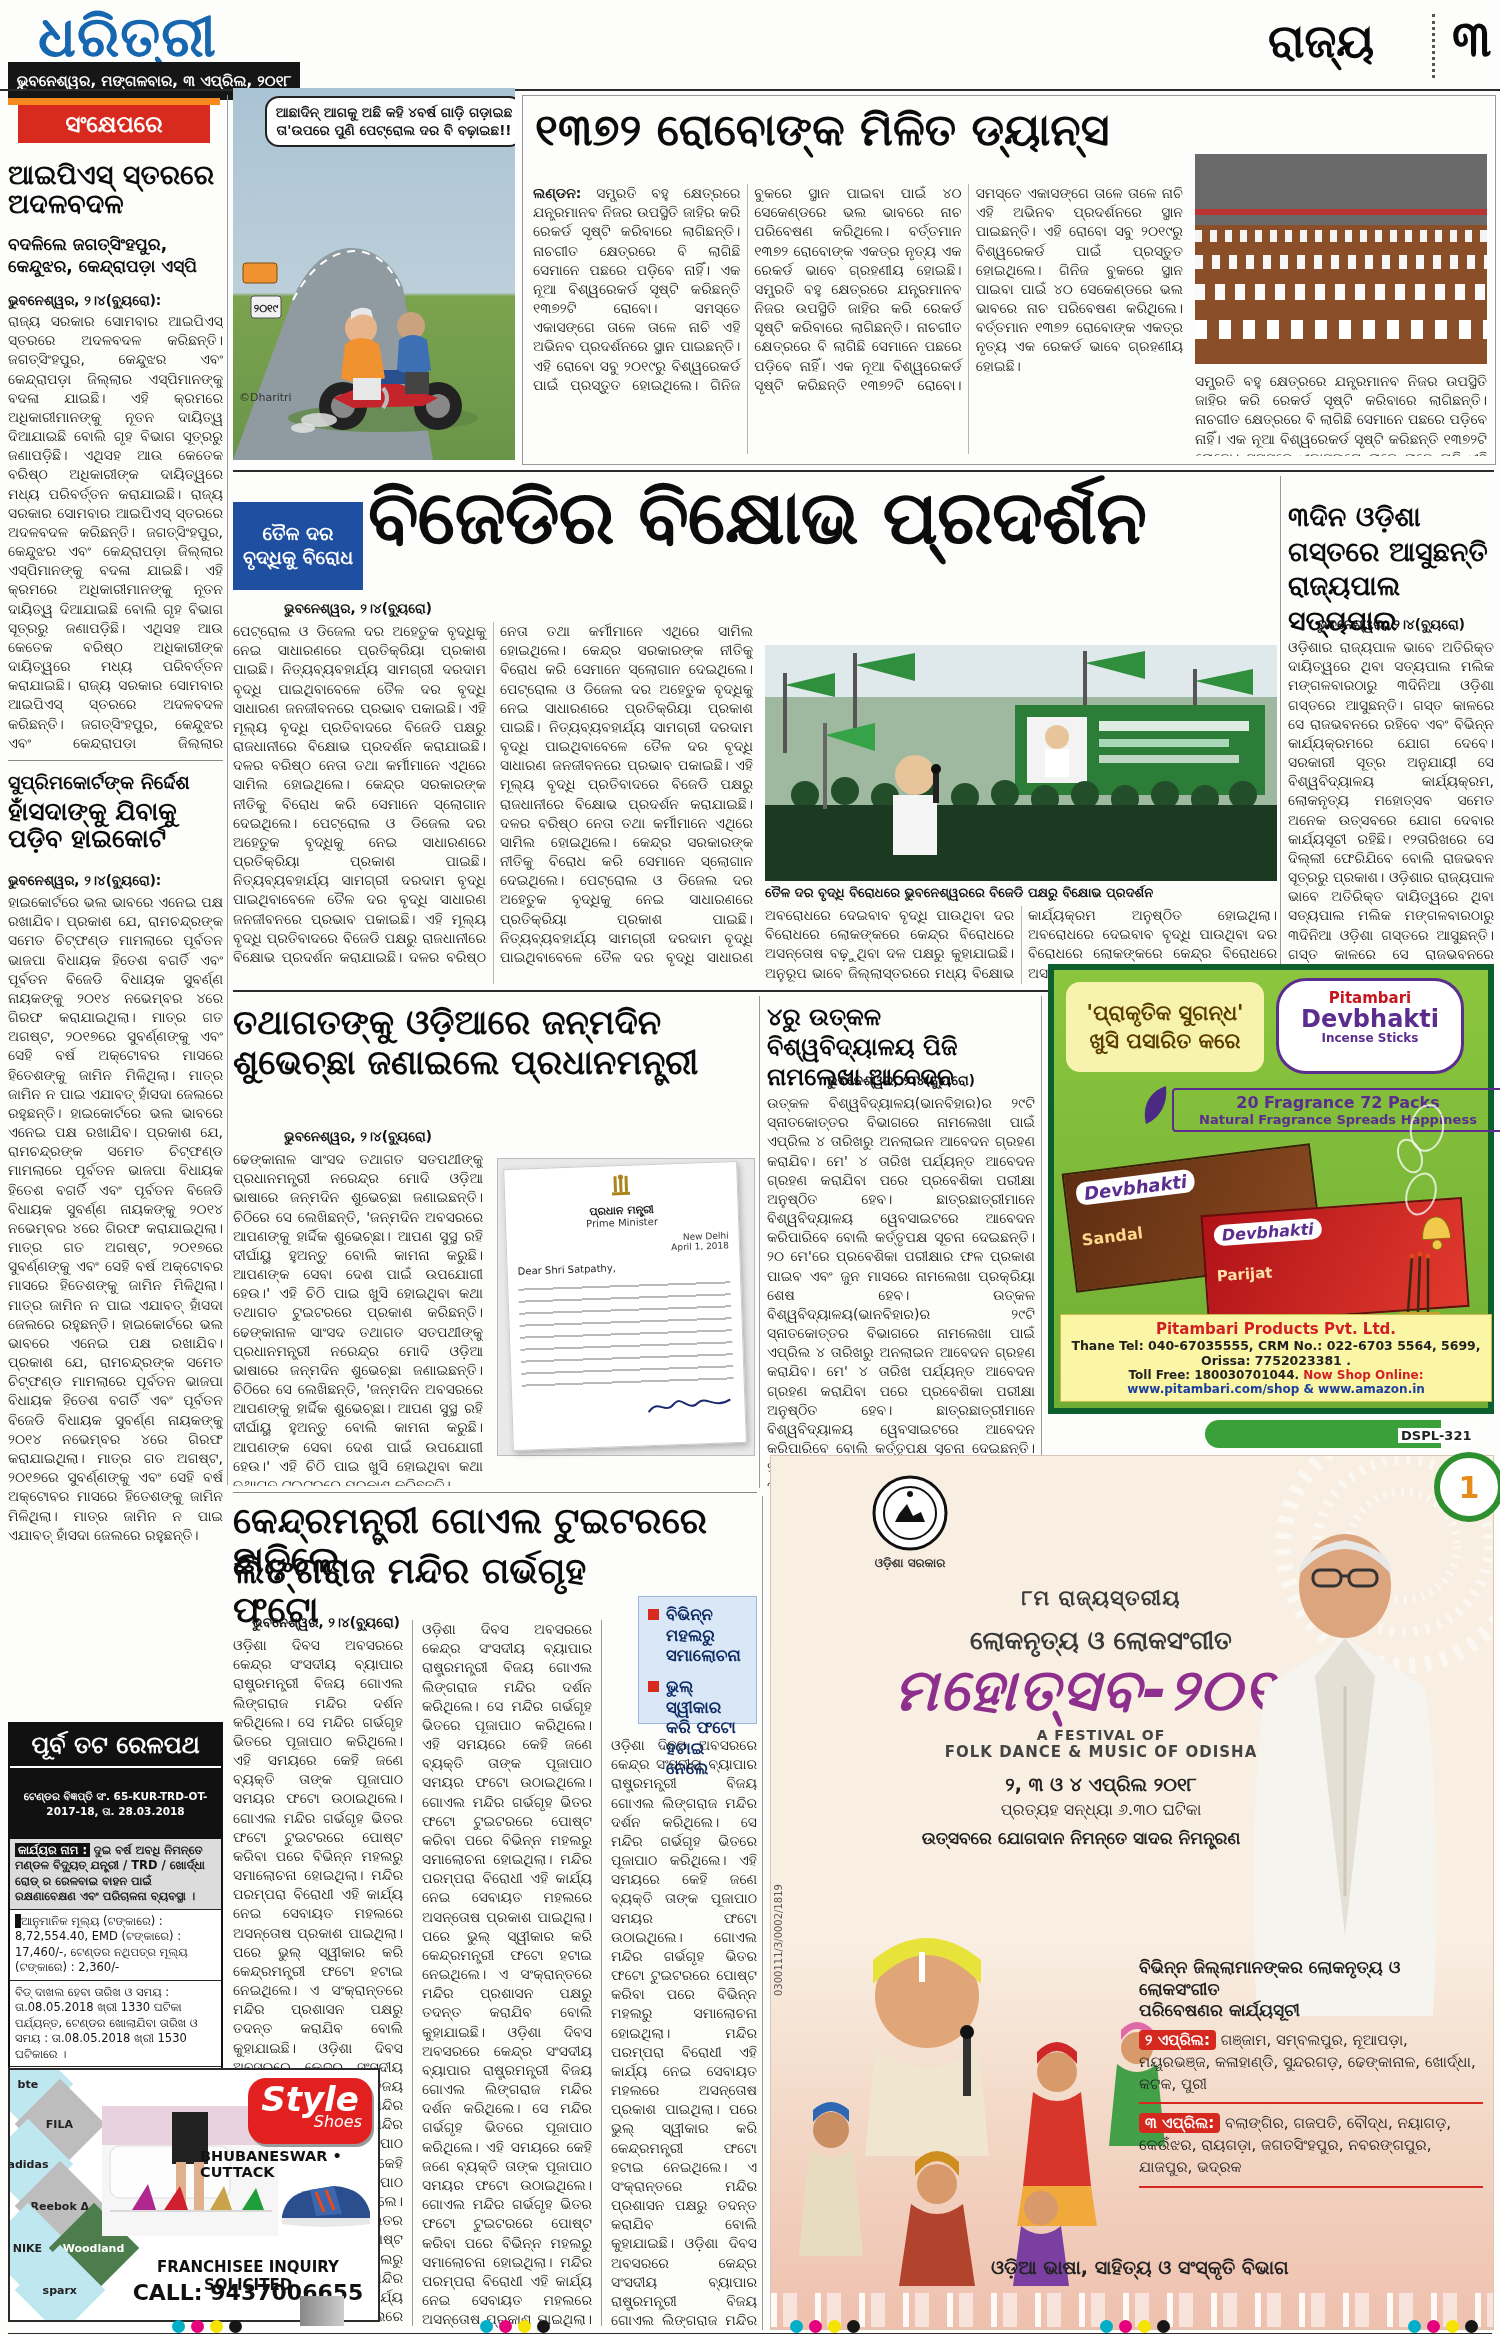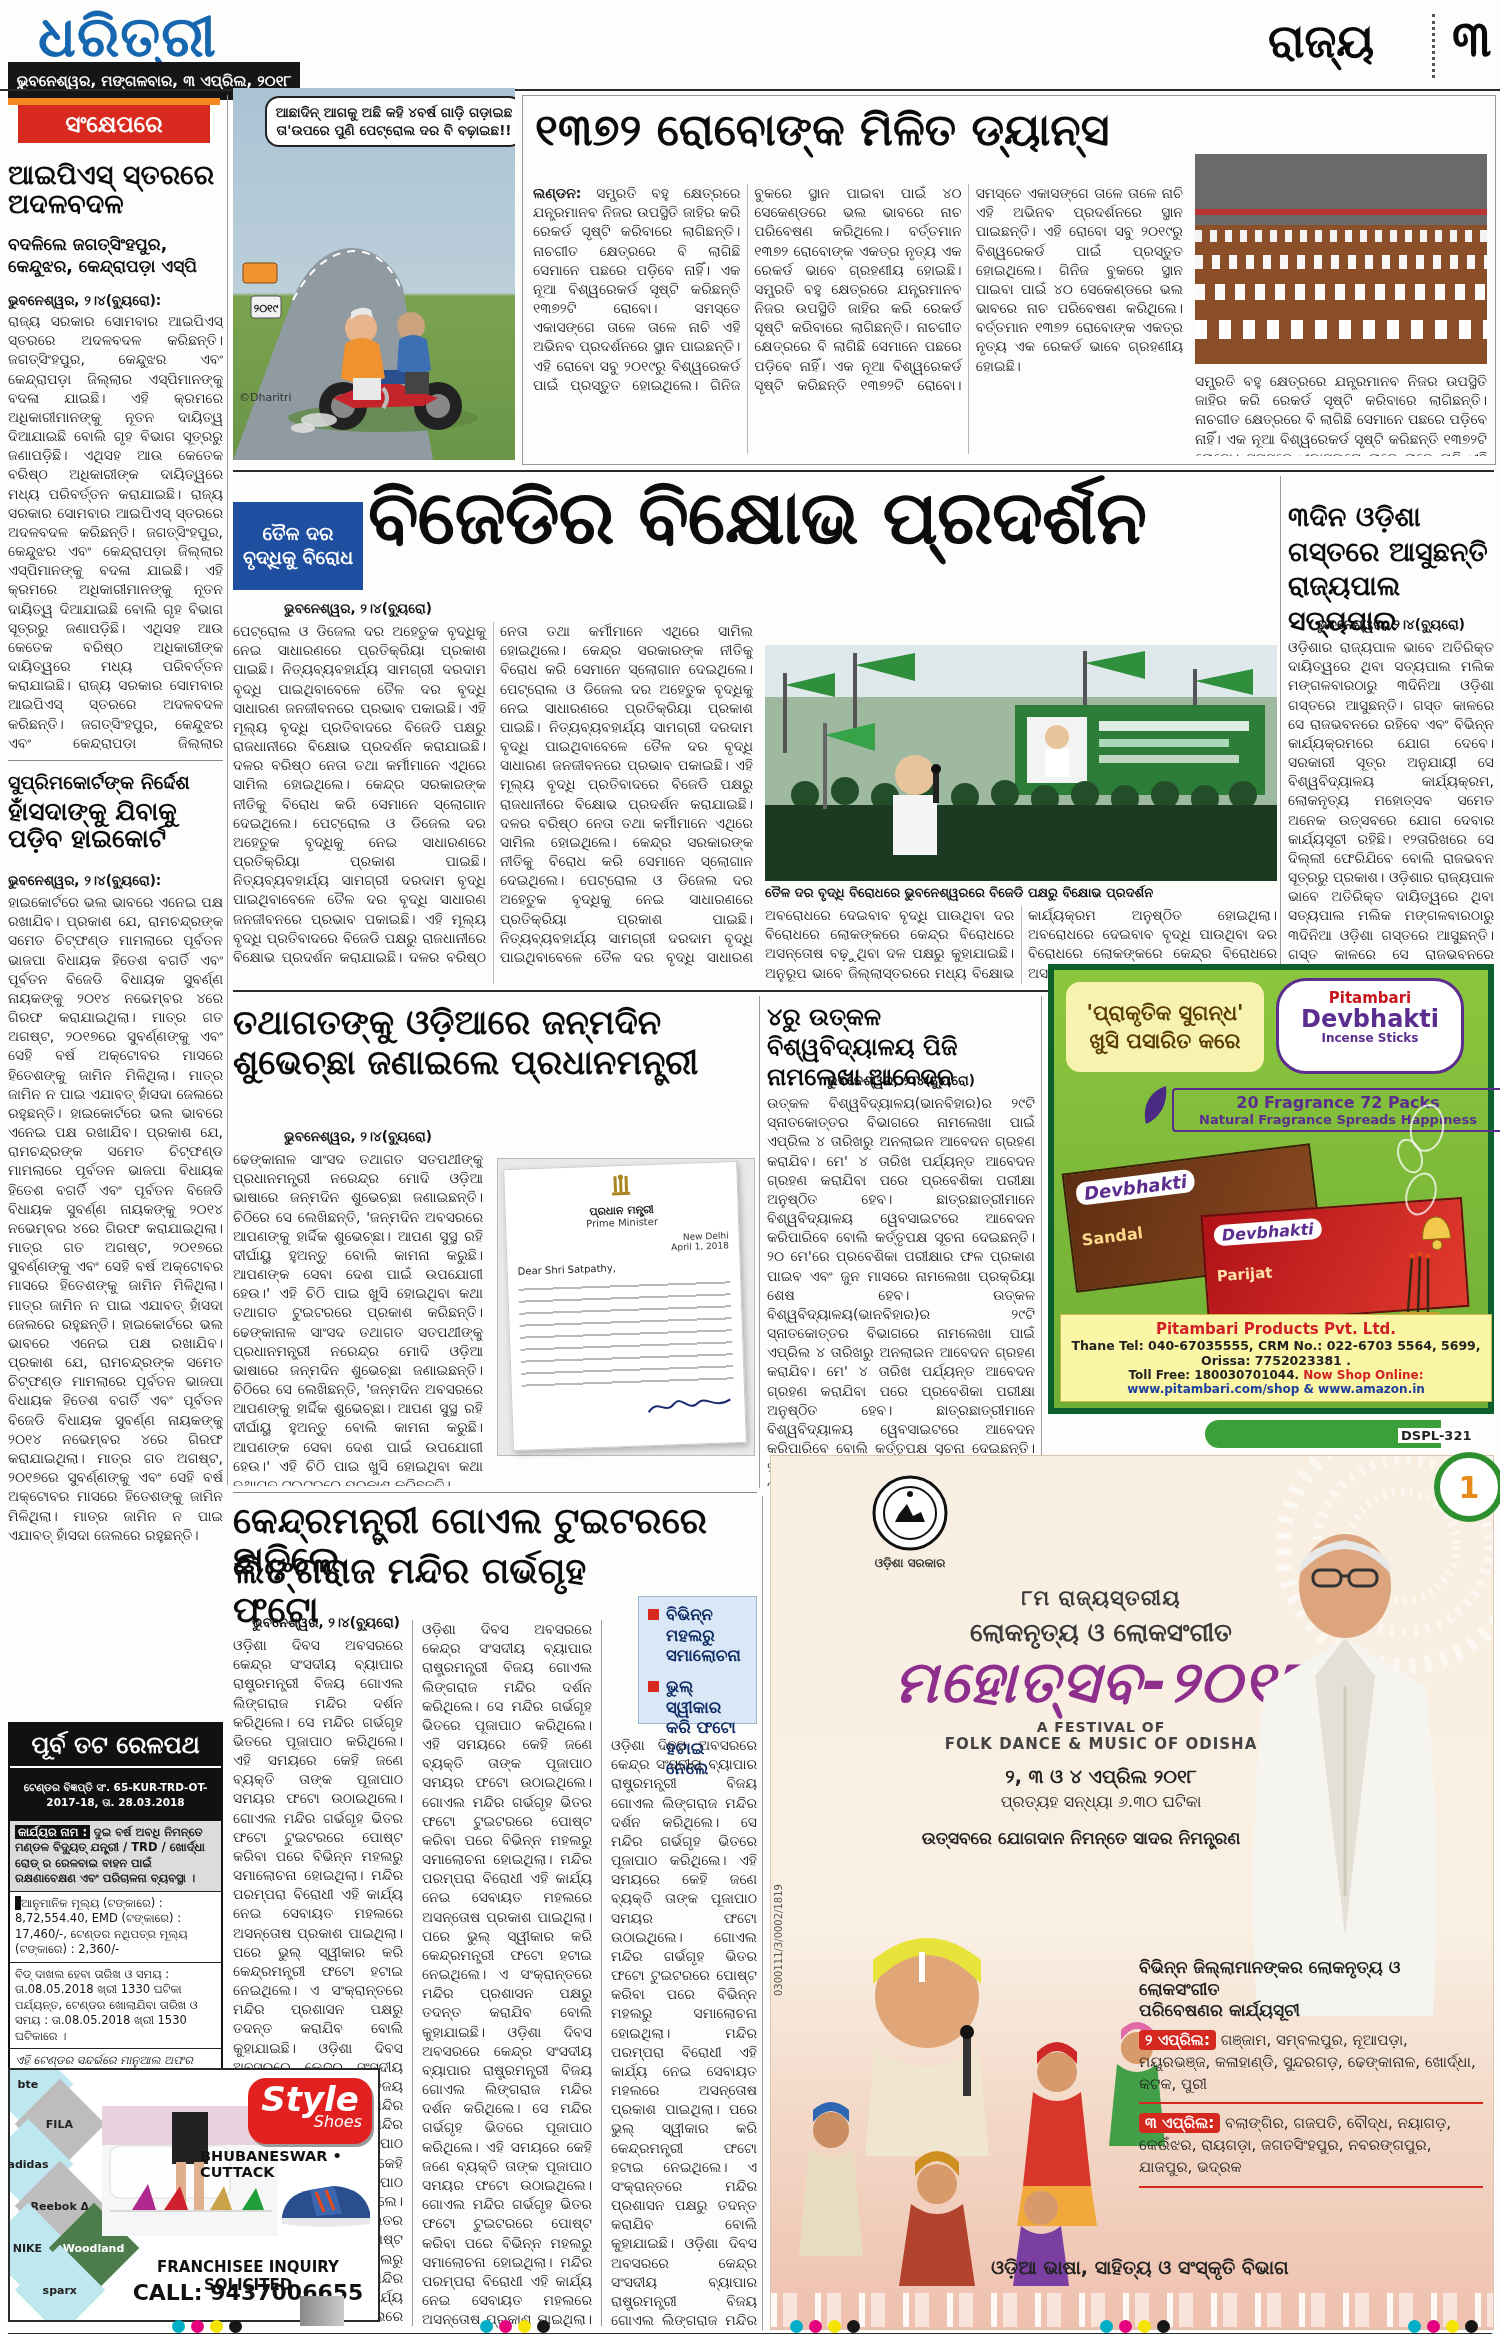--- a/index.html
+++ b/index.html
@@ -318,21 +318,21 @@
         <circle cx="39" cy="39" r="36" fill="#fff" stroke="#111" stroke-width="3"></circle>
         <circle cx="39" cy="39" r="26" fill="none" stroke="#111" stroke-width="2"></circle>
         <path d="M24,48 L54,48 L50,38 L42,42 L36,30 L28,40 Z" fill="#111"></path>
         <circle cx="39" cy="20" r="3" fill="#111"></circle>
       </svg>
       <div style="font-size:12px;font-weight:bold;color:#333;">ଓଡ଼ିଶା ସରକାର</div>
     </div>
 
     <div class="abs" style="left:120px;top:130px;width:420px;text-align:center;">
       <div style="font-size:21px;color:#3a3a3a;font-weight:bold;letter-spacing:1px;">୮ମ ରାଜ୍ୟସ୍ତରୀୟ</div>
-      <div style="font-size:25px;color:#3a3a3a;font-weight:bold;margin-top:8px;">ଲୋକନୃତ୍ୟ ଓ ଲୋକସଂଗୀତ</div>
+      <div style="font-size:25px;color:#3a3a3a;font-weight:bold;margin-top:16px;">ଲୋକନୃତ୍ୟ ଓ ଲୋକସଂଗୀତ</div>
       <div class="fest-script">ମହୋତ୍ସବ-୨୦୧୮</div>
       <div style="font-size:14px;color:#444;font-weight:bold;margin-top:2px;letter-spacing:1px;">A FESTIVAL OF</div>
       <div style="font-size:15px;color:#444;font-weight:bold;letter-spacing:1px;">FOLK DANCE &amp; MUSIC OF ODISHA</div>
       <div style="font-size:19px;color:#222;font-weight:bold;margin-top:12px;">୨, ୩ ଓ ୪ ଏପ୍ରିଲ ୨୦୧୮</div>
       <div style="font-size:16px;color:#222;margin-top:4px;">ପ୍ରତ୍ୟହ ସନ୍ଧ୍ୟା ୬.୩୦ ଘଟିକା</div>
     </div>
     <div class="abs" style="left:95px;top:372px;width:430px;text-align:center;font-size:17px;font-weight:bold;color:#222;">ଉତ୍ସବରେ ଯୋଗଦାନ ନିମନ୍ତେ ସାଦର ନିମନ୍ତ୍ରଣ</div>
 
     <div class="abs" style="right:8px;top:40px;width:290px;height:540px;">
       <svg width="290" height="540" viewBox="0 0 290 540">
@@ -397,21 +397,21 @@
     </div>
 
     <div class="abs" style="left:220px;top:800px;width:420px;font-size:19px;font-weight:bold;color:#222;">ଓଡ଼ିଆ ଭାଷା, ସାହିତ୍ୟ ଓ ସଂସ୍କୃତି ବିଭାଗ</div>
     <div class="abs" style="left:2px;top:540px;transform:rotate(-90deg);transform-origin:left top;font-size:10px;color:#555;">0300111/3/0002/1819</div>
 
     <div class="abs" style="left:0;bottom:2px;width:100%;height:34px;background:repeating-linear-gradient(90deg,rgba(255,255,255,.9) 0 6px,rgba(255,255,255,0) 6px 12px,rgba(255,255,255,.55) 12px 26px,rgba(255,255,255,0) 26px 44px);"></div>
   </div>
 
   <div class="abs rail" style="left:8px;top:1722px;width:215px;border:2px solid #111;box-sizing:border-box;background:#fff;">
     <div class="blackbar" style="font-size:24px;font-weight:bold;text-align:center;padding:5px 2px;">ପୂର୍ବ ତଟ ରେଳପଥ</div>
-    <div class="blackbar" style="font-size:10.5px;font-weight:bold;text-align:center;padding:12px 2px;border-top:2px solid #fff;">ଟେଣ୍ଡର ବିଜ୍ଞପ୍ତି ସଂ. 65-KUR-TRD-OT-2017-18, ତା. 28.03.2018</div>
+    <div class="blackbar" style="font-size:10.5px;font-weight:bold;text-align:center;padding:21px 2px;border-top:2px solid #fff;">ଟେଣ୍ଡର ବିଜ୍ଞପ୍ତି ସଂ. 65-KUR-TRD-OT-2017-18, ତା. 28.03.2018</div>
     <div class="cell" style="background:#dcdcdc;">
       <span style="background:#111;color:#fff;font-weight:bold;padding:0 3px;">କାର୍ଯ୍ୟର ନାମ :</span>
       <span style="font-weight:bold;">ଦୁଇ ବର୍ଷ ଅବଧି ନିମନ୍ତେ ମଣ୍ଡଳ ବିଦ୍ୟୁତ୍ ଯନ୍ତ୍ରୀ / TRD / ଖୋର୍ଦ୍ଧା ରୋଡ୍ ର ରେଳବାଇ ବାହନ ପାଇଁ ରକ୍ଷଣାବେକ୍ଷଣ ଏବଂ ପରିଚାଳନା ବ୍ୟବସ୍ଥା ।</span>
     </div>
     <div class="cell">
       <span style="background:#111;color:#fff;font-weight:bold;padding:0 3px;"></span>
       <span>ଆନୁମାନିକ ମୂଲ୍ୟ (ଟଙ୍କାରେ) : 8,72,554.40, EMD (ଟଙ୍କାରେ) : 17,460/-, ଟେଣ୍ଡର ନଥିପତ୍ର ମୂଲ୍ୟ (ଟଙ୍କାରେ) : 2,360/-</span>
     </div>
     <div class="cell">ବିଡ୍ ଦାଖଲ ହେବା ତାରିଖ ଓ ସମୟ : ତା.08.05.2018 ଖ୍ରୀ 1330 ଘଟିକା ପର୍ଯ୍ୟନ୍ତ, ଟେଣ୍ଡର ଖୋଲାଯିବା ତାରିଖ ଓ ସମୟ : ତା.08.05.2018 ଖ୍ରୀ 1530 ଘଟିକାରେ ।</div>
     <div class="cell" style="font-style:italic;">ଏହି ଟେଣ୍ଡର ସନ୍ଦର୍ଭରେ ମାନୁଆଲ ଅଫର ଗ୍ରହଣକୁ ଅନୁମତି ଦିଆଯିବ ନାହିଁ ଏବଂ ସେହିଭଳି ପ୍ରାପ୍ତ ଯେକୌଣସି ମାନୁଆଲ ପ୍ରସ୍ତାବକୁ ଗ୍ରହଣ କରାଯିବ ନାହିଁ ।</div>

